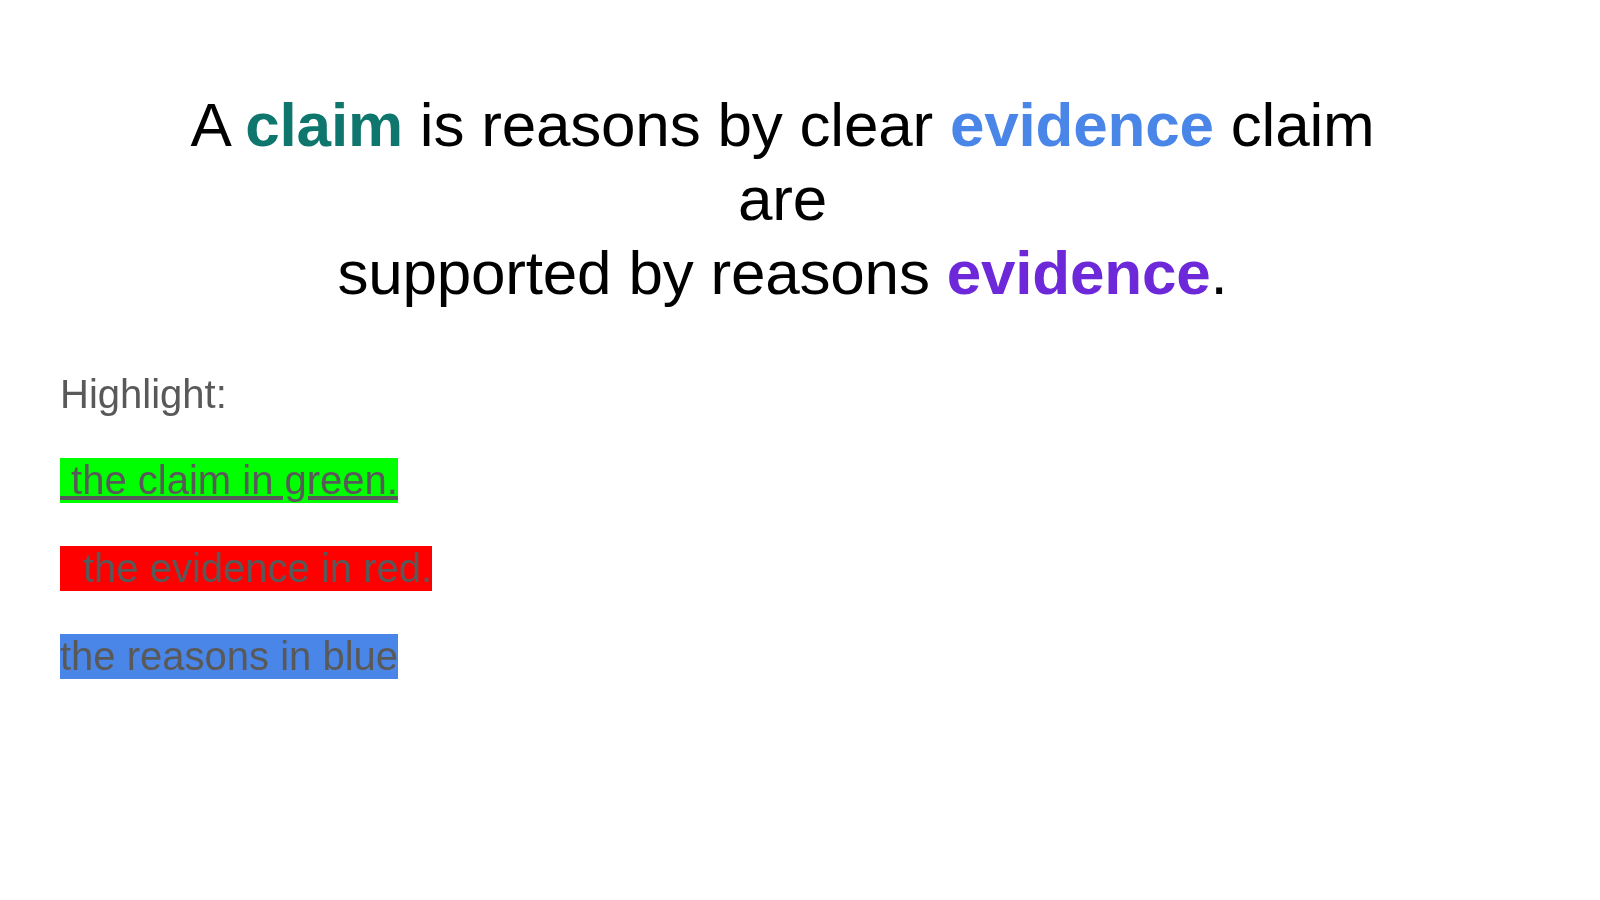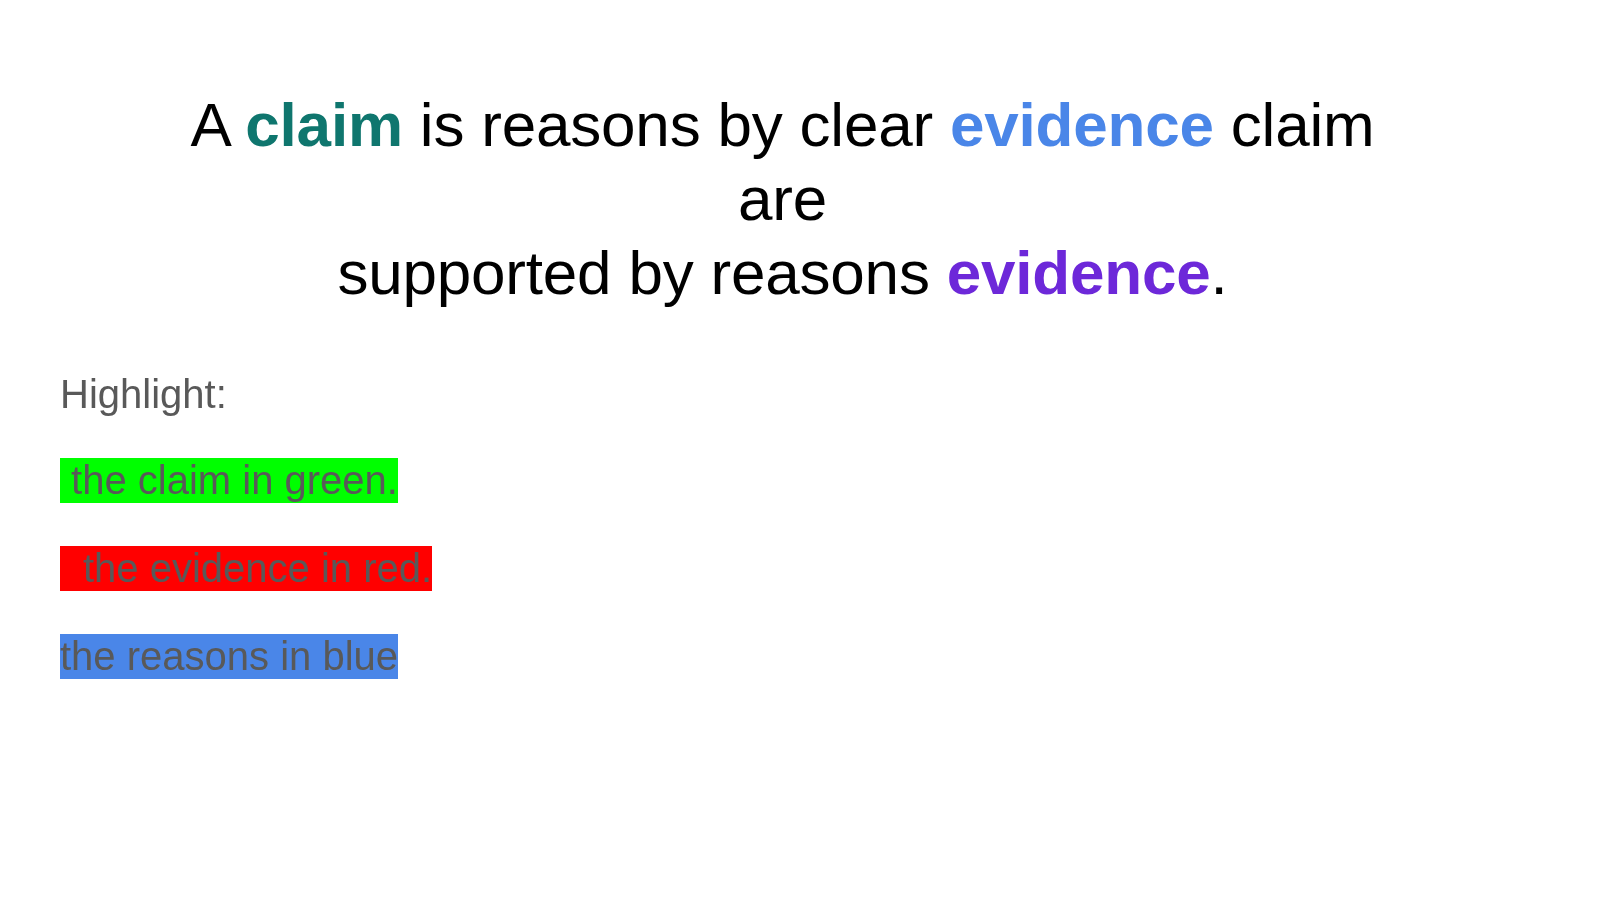--- a/index.html
+++ b/index.html
@@ -67,21 +67,21 @@
 
   .hl-text {
     display: inline-block;
     font-size: 40px;
     line-height: 45px;
     color: #595959;
     white-space: pre;
     padding: 0;
   }
 
-  .hl-green { background-color: #00ff00; }
+  .hl-green { background-color: #00ff00; text-decoration: underline; }
   .hl-red   { background-color: #ff0000; padding-left: 23px; }
   .hl-blue  { background-color: #4a86e8; }
 </style>
 </head>
 <body>
 
 <div class="slide">
 
   <div class="title-block">
     <div class="title-line"><span>A </span><span class="kw kw-claim">claim</span><span> is reasons by clear </span><span class="kw kw-reasons">evidence</span><span> claim are</span></div>

